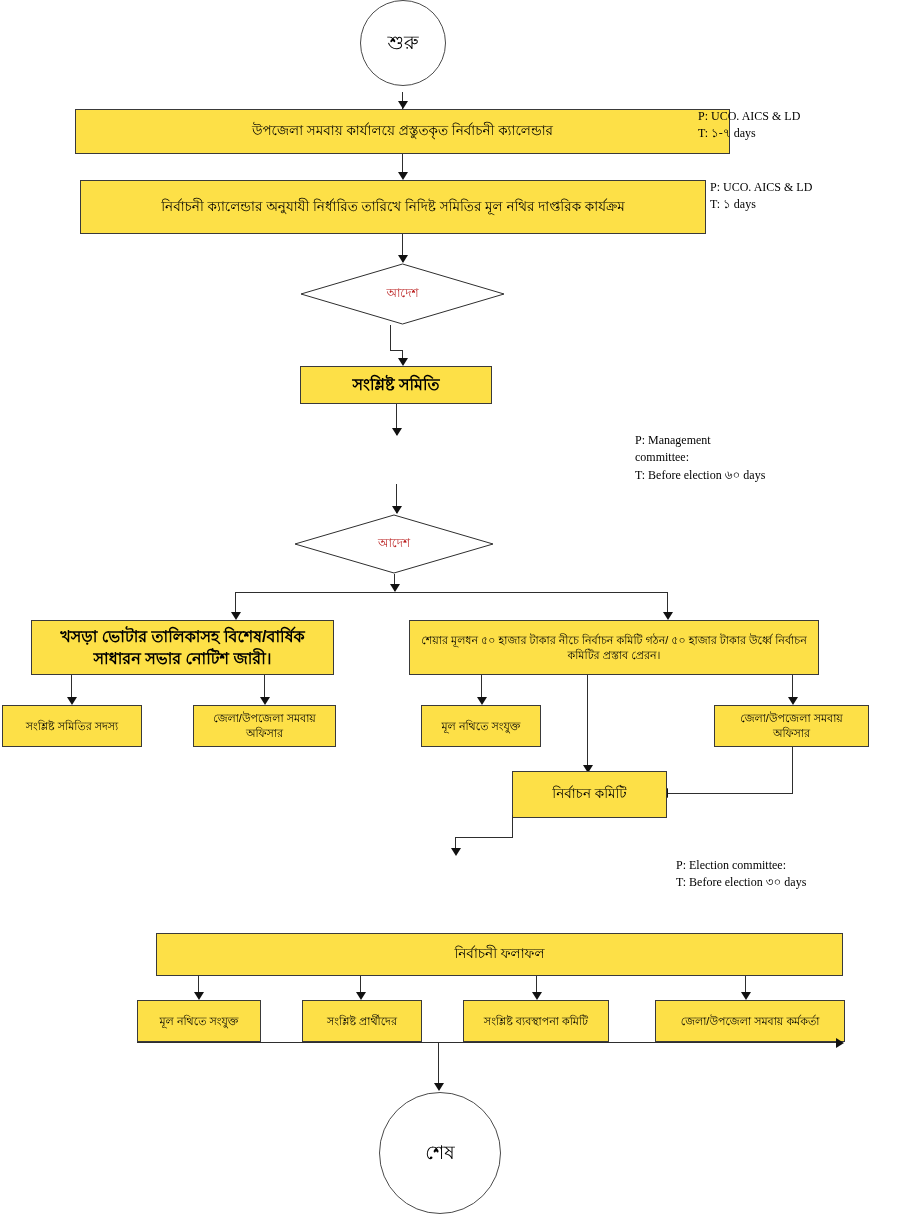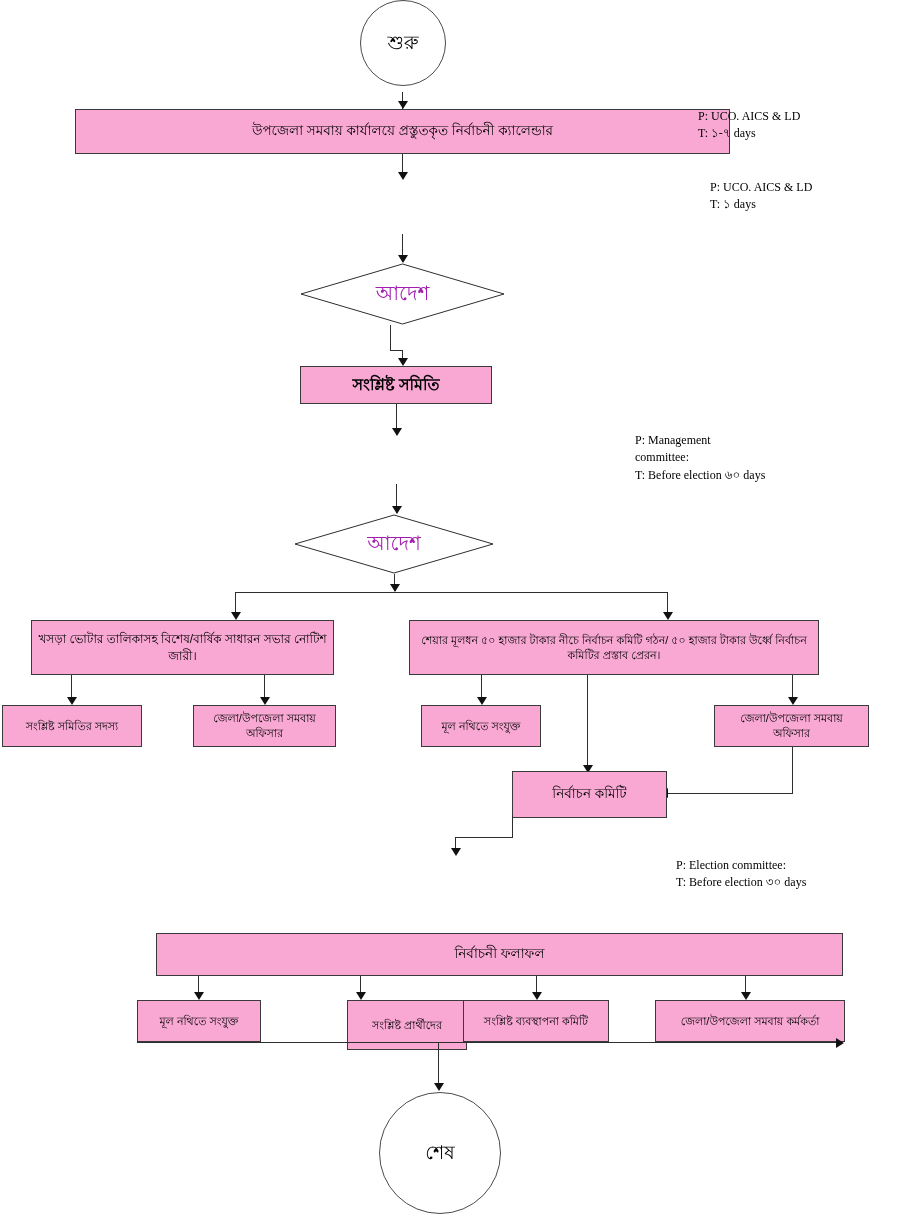--- a/index.html
+++ b/index.html
@@ -1,35 +1,35 @@
 <!DOCTYPE html>
 <html><head>
 <meta charset="utf-8">
 <style>
   html,body{margin:0;padding:0;background:#ffffff;}
   body{font-family:"Liberation Sans", sans-serif;}
   #stage{position:relative;width:900px;height:1232px;background:#ffffff;overflow:hidden;}
 
-  .node{position:absolute;box-sizing:border-box;border:1px solid #3a3a3a;background:#f9a8d4;
+  .node{position:absolute;box-sizing:border-box;border:1px solid #3a3a3a;background:#fde047;
         display:flex;align-items:center;justify-content:center;text-align:center;
         font-family:"Liberation Sans", sans-serif;color:#000;line-height:1.35;}
   .node span{display:block;padding:0 6px;}
 
   .term{border:1px solid #4a4a4a;border-radius:50%;background:#ffffff;}
   .term span{font-size:19px;font-weight:400;}
 
   .proc      {font-size:13.5px;}
   .proc-bold {font-size:16px;font-weight:700;}
-  .small     {font-size:12px;}
+  .small     {font-size:16px;font-weight:bold;}
   .smaller   {font-size:11px;}
 
   .diamond{position:absolute;}
   .diamond .dshape{position:absolute;inset:0;}
   .diamond .dlabel{position:absolute;inset:0;display:flex;align-items:center;
-       justify-content:center;font-size:20px;color:#a21caf;font-family:Liberation Mono, monospace;}
+       justify-content:center;font-size:12px;color:#b91c1c;font-family:Liberation Mono, monospace;}
 
   .ann{position:absolute;font-family:"Liberation Serif", serif;font-size:12px;
        color:#000;line-height:1.45;white-space:pre-line;}
 
   .ln{position:absolute;background:#2e2e2e;}
   .lnv{width:1px;}
   .lnh{height:1px;}
 
   .arw{position:absolute;width:0;height:0;}
   .arw-d{border-left:5px solid transparent;border-right:5px solid transparent;border-top:8px solid #111;}
@@ -50,20 +50,23 @@
 
   <div class="node proc" style="left:75px;top:109px;width:655px;height:45px;">
     <span>উপজেলা সমবায় কার্যালয়ে প্রস্তুতকৃত নির্বাচনী ক্যালেন্ডার</span>
   </div>
   <div class="ann" style="left:698px;top:108px;width:200px;">P: UCO. AICS &amp; LD
 T: ১-৭ days</div>
 
   <div class="ln lnv" style="left:402px;top:154px;height:23px;"></div>
   <div class="arw arw-d" style="left:398px;top:172px;"></div>
 
+  <div class="node proc" style="left:80px;top:180px;width:626px;height:54px;">
+    <span>নির্বাচনী ক্যালেন্ডার অনুযাযী নির্ধারিত তারিখে নিদিষ্ট সমিতির মূল নথির দাপ্তরিক কার্যক্রম</span>
+  </div>
   <div class="ann" style="left:710px;top:179px;width:190px;">P: UCO. AICS &amp; LD
 T: ১ days</div>
 
   <div class="ln lnv" style="left:402px;top:234px;height:28px;"></div>
   <div class="arw arw-d" style="left:398px;top:255px;"></div>
 
   <div class="diamond" style="left:300px;top:263px;width:205px;height:62px;">
     <svg class="dshape" viewBox="0 0 205 62" preserveAspectRatio="none">
       <polygon points="102.5,1 204,31 102.5,61 1,31" fill="#ffffff" stroke="#2e2e2e" stroke-width="1"></polygon>
     </svg>
@@ -166,21 +169,21 @@
   <div class="ln lnv" style="left:360px;top:976px;height:21px;"></div>
   <div class="arw arw-d" style="left:356px;top:992px;"></div>
   <div class="ln lnv" style="left:536px;top:976px;height:21px;"></div>
   <div class="arw arw-d" style="left:532px;top:992px;"></div>
   <div class="ln lnv" style="left:745px;top:976px;height:21px;"></div>
   <div class="arw arw-d" style="left:741px;top:992px;"></div>
 
   <div class="node smaller" style="left:137px;top:1000px;width:124px;height:42px;">
     <span>মূল নথিতে সংযুক্ত</span>
   </div>
-  <div class="node smaller" style="left:302px;top:1000px;width:120px;height:50px;margin-left:45px;">
+  <div class="node smaller" style="left:302px;top:1000px;width:120px;height:42px;">
     <span>সংশ্লিষ্ট প্রার্থীদের</span>
   </div>
   <div class="node smaller" style="left:463px;top:1000px;width:146px;height:42px;">
     <span>সংশ্লিষ্ট ব্যবস্থাপনা কমিটি</span>
   </div>
   <div class="node smaller" style="left:655px;top:1000px;width:190px;height:42px;">
     <span>জেলা/উপজেলা সমবায় কর্মকর্তা</span>
   </div>
 
   <div class="ln lnh" style="left:137px;top:1042px;width:702px;"></div>

